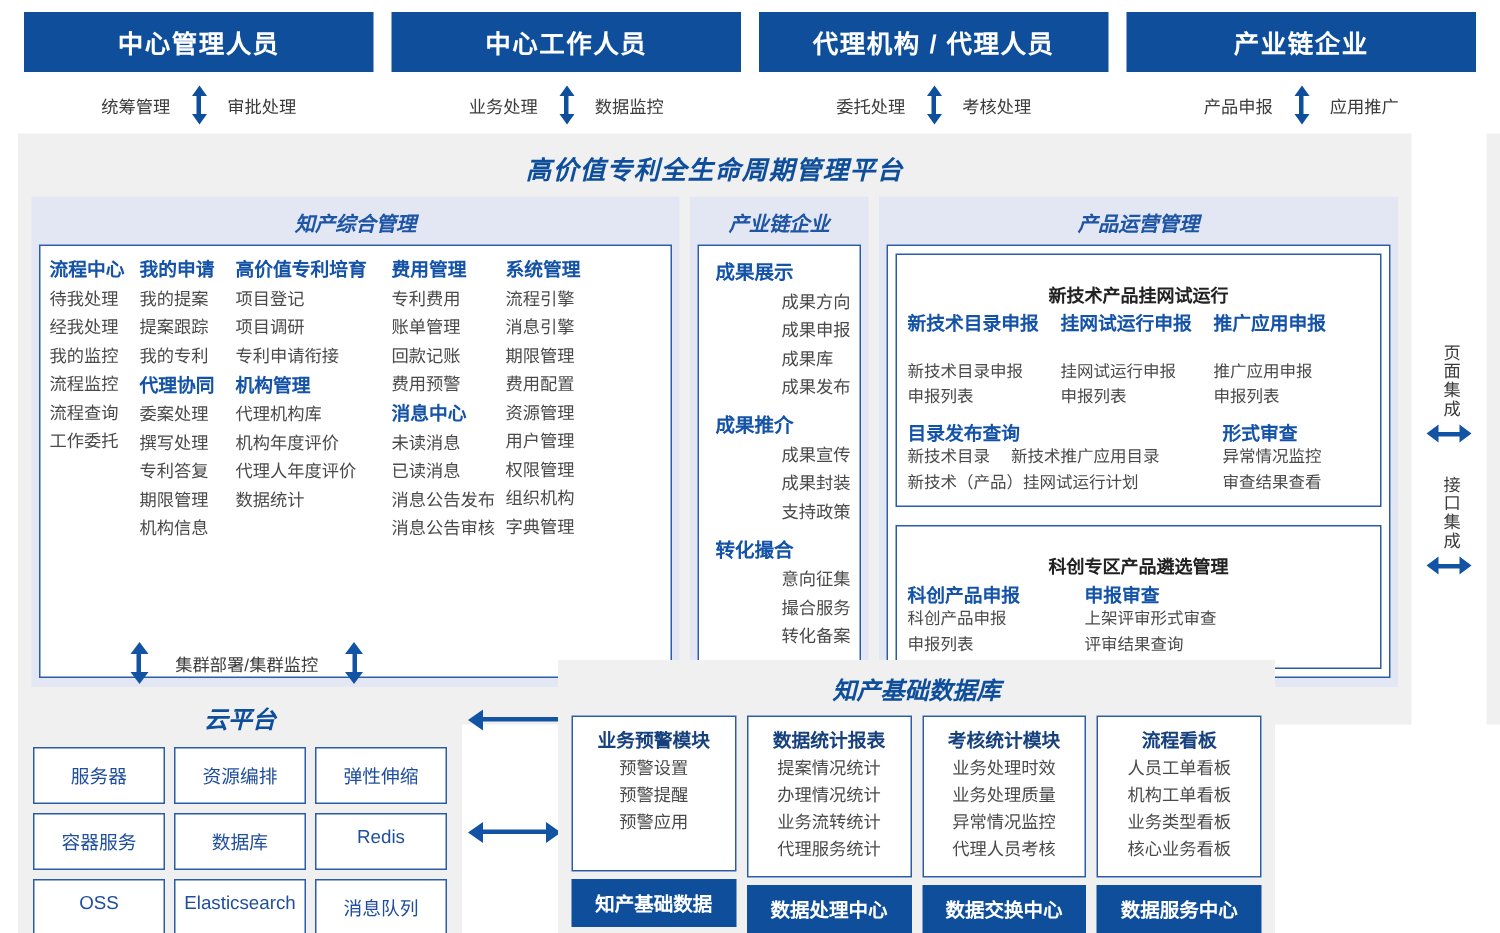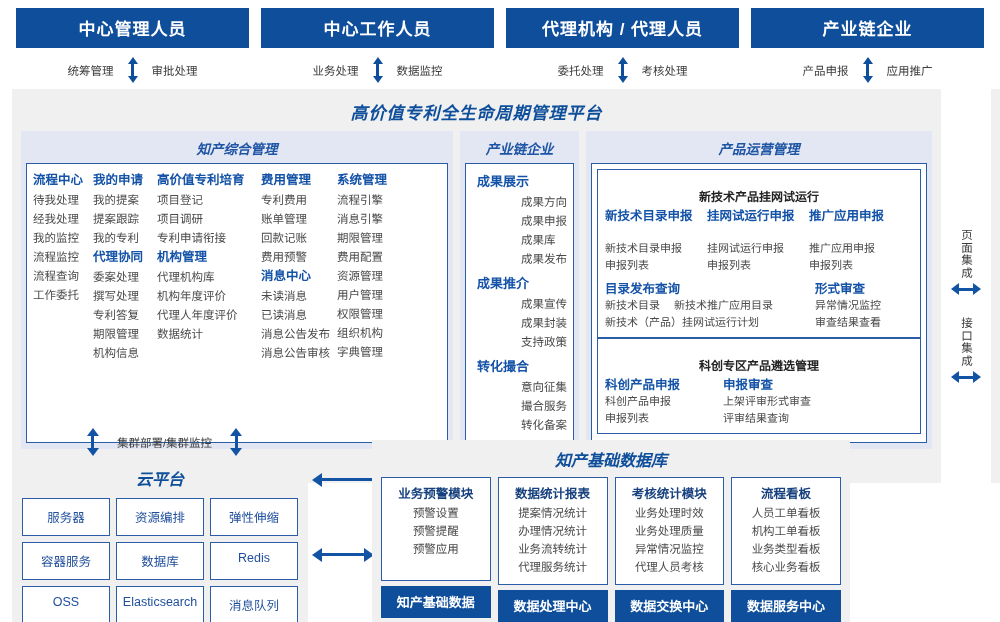--- a/index.html
+++ b/index.html
@@ -82,21 +82,21 @@
   .c1 { width: 60px; } .c2 { width: 64px; }
   .c3 { width: 104px; } .c4 { width: 76px; } .c5 { width: 70px; }
 
   .ach-col { align-items: flex-start; padding-left: 5px; }
   .ach-col .grp-h { font-size: 13px; line-height: 21px; padding-top: 4px; }
   .ach-col .lnk { font-size: 11.5px; line-height: 19px; margin-left: 44px; }
   .ach-col .grp-h:first-child { padding-top: 0; }
 
   
   .subbox { border: 1.4px solid #2a5ca8; padding: 17px 7px 6px 7px; background:#fff; }
-  .subbox + .subbox { margin-top: 0; }
+  .subbox + .subbox { margin-top: 12px; }
   .subbox-title {
     text-align: center; font-size: 12px; font-weight: bold;
     color: #222; padding-bottom: 4px;
   }
   .ops-cols { display: flex; }
   .ops-c1 { width: 102px; } .ops-c2 { width: 102px; } .ops-c3 { width: 104px; }
   .ops-h { color:#1453a8; font-size:12.5px; font-weight:bold; line-height:16px; }
   .ops-h.two { min-height: 32px; }
   .ops-l { color:#4a4a4a; font-size:11px; line-height:17px; white-space:nowrap; }
   .ops-row2 { display:flex; margin-top: 7px; }

